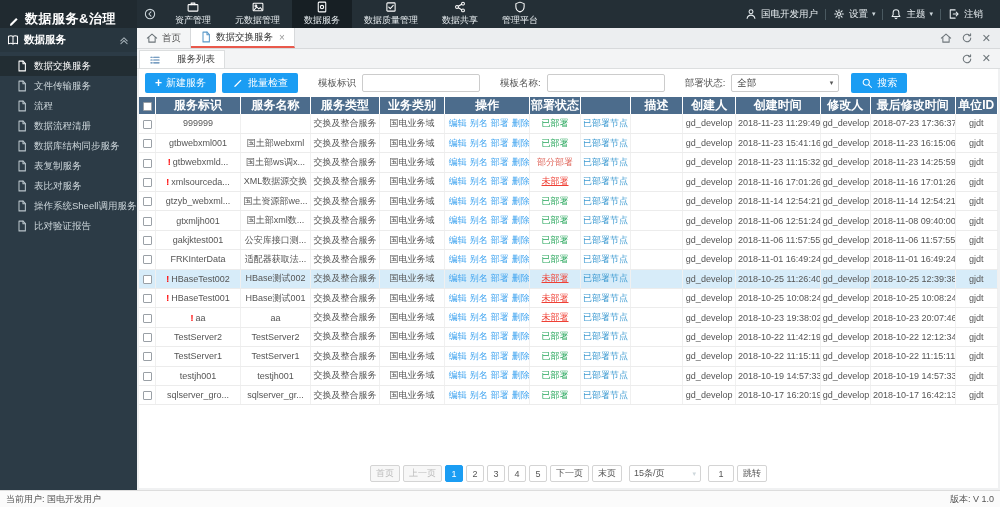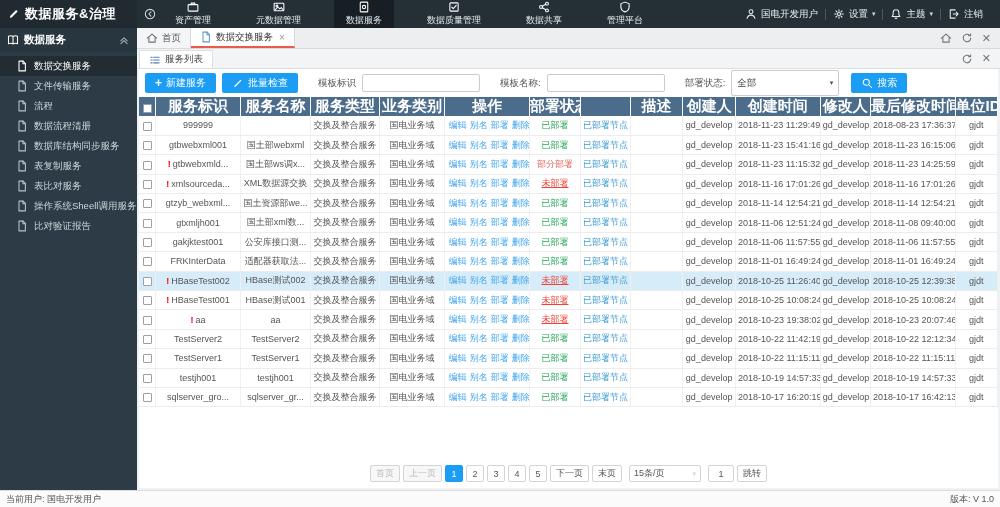--- a/index.html
+++ b/index.html
@@ -2,24 +2,24 @@
 <html><head>
 <meta charset="utf-8">
 <style>
   * { margin:0; padding:0; box-sizing:border-box; }
   html,body { width:1000px; height:507px; overflow:hidden; font-family:"Liberation Sans","DejaVu Sans",sans-serif; background:#fff; }
   svg { display:block; }
   .ic { display:inline-flex; align-items:center; justify-content:center; }
 
   
   .topbar { height:28px; background:#242f36; display:flex; align-items:stretch; color:#fff; }
-  .logo { width:137px; display:flex; align-items:center; gap:5px; padding-left:8px; background:#202a30; font-size:13px; font-weight:bold; letter-spacing:.5px; }
+  .logo { width:137px; display:flex; align-items:flex-end; gap:5px; padding-left:8px; background:#202a30; font-size:13px; font-weight:bold; letter-spacing:.5px; }
   .logo .ic { color:#fff; }
   .collapse-btn { width:26px; display:flex; align-items:center; justify-content:center; color:#cfd8dd; cursor:pointer; }
-  .topnav { display:flex; align-items:stretch;gap:21px; }
+  .topnav { display:flex; align-items:stretch; }
   .topnav-item { display:flex; flex-direction:column; align-items:center; justify-content:center; padding:1px 12px 2px; font-size:9px; color:#e8eef1; gap:1px; cursor:pointer; }
   .topnav-item .ic { color:#fff; }
   .topnav-item.active { background:#171f24; }
   .topbar-right { margin-left:auto; display:flex; align-items:center; font-size:9.5px; color:#e8eef1; padding-right:10px; }
   .topbar-right .chip { display:flex; align-items:center; gap:4px; padding:0 7px; cursor:pointer; white-space:nowrap; }
   .topbar-right .sep { width:1px; height:11px; background:#4a5960; }
   .caret { font-size:7px; color:#cfd8dd; }
 
   
   .layout { display:flex; height:462px; }
@@ -41,37 +41,37 @@
   .tab .ic { color:#6b7378; }
   .tab.active { background:#fff; color:#333; border-bottom:2px solid #e9594c; }
   .tab.active .ic { color:#5b99c9; }
   .tab .close-x { font-size:10px; color:#999; margin-left:2px; }
   .tab-actions { margin-left:auto; display:flex; align-items:center; gap:9px; padding-right:9px; color:#6d757a; }
   .tab-actions .ic, .strip-actions .ic { cursor:pointer; }
   .xchar { font-size:11px; line-height:1; color:#6d757a; cursor:pointer; }
 
   
   .strip { height:20px; background:#f3f4f5; border-bottom:1px solid #dcdedf; display:flex; align-items:stretch; padding-left:2px; }
-  .panel-tab { display:flex; align-items:center; gap:4px; padding:0 9px; font-size:9.5px; color:#444; background:#fff; border:1px solid #dcdedf; border-bottom:none; margin-top:1px; }
+  .panel-tab { display:flex; align-items:center; gap:16px; padding:0 9px; font-size:9.5px; color:#444; background:#fff; border:1px solid #dcdedf; border-bottom:none; margin-top:1px; }
   .panel-tab .ic { color:#4d7fae; }
   .strip-actions { margin-left:auto; display:flex; align-items:center; gap:9px; padding-right:9px; color:#6d757a; }
 
   
   .content { flex:1; background:#fff; margin:0 2px 2px 2px; display:flex; flex-direction:column; min-height:0; }
   .filter-row { display:flex; align-items:center; gap:6px; padding:4px 6px; height:28px; }
   .btn-blue { display:inline-flex; align-items:center; gap:4px; background:#1b9df3; color:#fff; border:none; border-radius:2px; font-size:10px; height:20px; padding:0 10px; cursor:pointer; font-family:inherit; }
   .btn-blue .plus { font-size:12px; font-weight:bold; line-height:1; }
   .filter-label { font-size:9.5px; color:#555; margin-left:14px; white-space:nowrap; }
   .filter-input { width:118px; height:18px; border:1px solid #ccc; border-radius:2px; font-size:9.5px; padding:0 4px; font-family:inherit; }
-  .select-box { width:108px; height:26px; border:1px solid #ccc; border-radius:2px; display:flex; align-items:center; font-size:9.5px; color:#444; padding:0 5px; cursor:pointer; background:#fff; }
+  .select-box { width:108px; height:18px; border:1px solid #ccc; border-radius:2px; display:flex; align-items:center; font-size:9.5px; color:#444; padding:0 5px; cursor:pointer; background:#fff; }
   .select-box .caret { margin-left:auto; color:#555; }
 
   
   table { border-collapse:collapse; table-layout:fixed; width:100%; }
-  thead th { background:#4c6c8c; color:#fff; font-size:15px; font-weight:bold; height:17px; border-right:1px solid rgba(255,255,255,.18); white-space:nowrap; overflow:hidden; }
+  thead th { background:#4c6c8c; color:#fff; font-size:12px; font-weight:bold; height:17px; border-right:1px solid rgba(255,255,255,.18); white-space:nowrap; overflow:hidden; }
   tbody td { font-size:9px; color:#555; text-align:center; height:19.4px; border-bottom:1px solid #ececec; border-right:1px solid #f0f0f0; white-space:nowrap; overflow:hidden; padding:0 2px; }
   tr.hl td { background:#d7ecf9; }
   .cb { display:inline-block; width:9px; height:9px; border:1px solid #9aa0a6; background:#fff; border-radius:1px; vertical-align:middle; cursor:pointer; }
   a.op { color:#42a5f0; text-decoration:none; margin:0 1.5px; cursor:pointer; }
   a.node-link { color:#3d9ad1; text-decoration:none; cursor:pointer; }
   .st-ok { color:#26a65b; } .st-un { color:#ef4136;text-decoration:underline; } .st-part { color:#e06a5f; }
   .warn-mark { color:#f00; font-weight:bold; margin-right:2px; }
 
   
   .pagination { margin-top:auto; display:flex; justify-content:center; align-items:center; gap:3px; padding:5px 0 6px; font-size:9px; }
@@ -441,21 +441,21 @@
               <td></td>
               <td>交换及整合服务</td>
               <td>国电业务域</td>
               <td><a class="op">编辑</a><a class="op">别名</a><a class="op">部署</a><a class="op">删除</a></td>
               <td class="st-ok">已部署</td>
               <td><a class="node-link">已部署节点</a></td>
               <td></td>
               <td>gd_develop</td>
               <td>2018-11-23 11:29:49</td>
               <td>gd_develop</td>
-              <td>2018-08-23 17:36:37</td>
+              <td>2018-07-23 17:36:37</td>
               <td>gjdt</td>
             </tr>
             <tr>
               <td><span class="cb"></span></td>
               <td>gtbwebxml001</td>
               <td>国土部webxml</td>
               <td>交换及整合服务</td>
               <td>国电业务域</td>
               <td><a class="op">编辑</a><a class="op">别名</a><a class="op">部署</a><a class="op">删除</a></td>
               <td class="st-ok">已部署</td>

